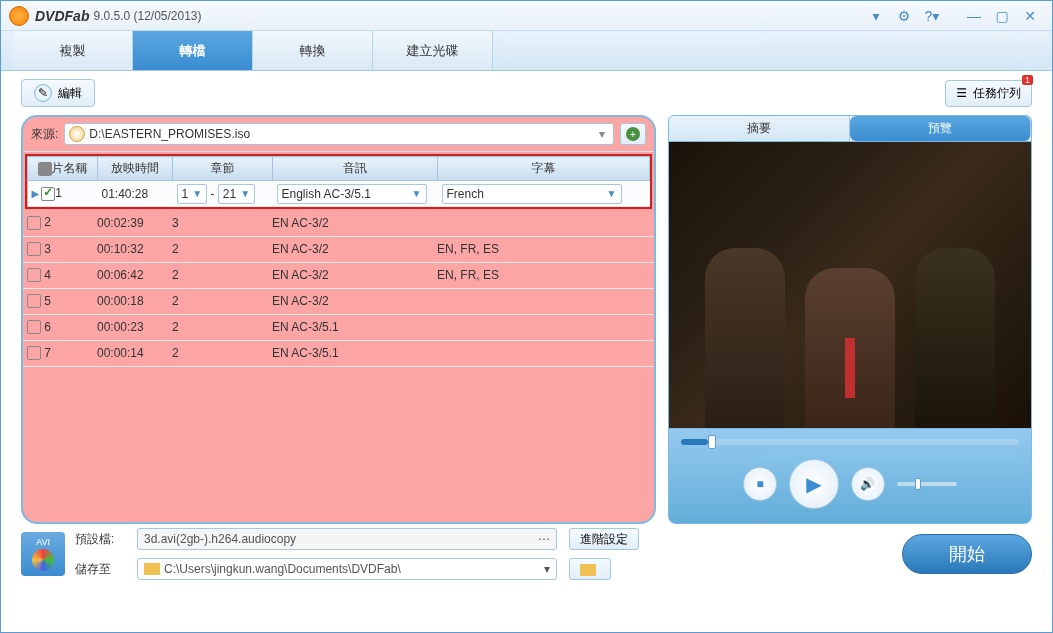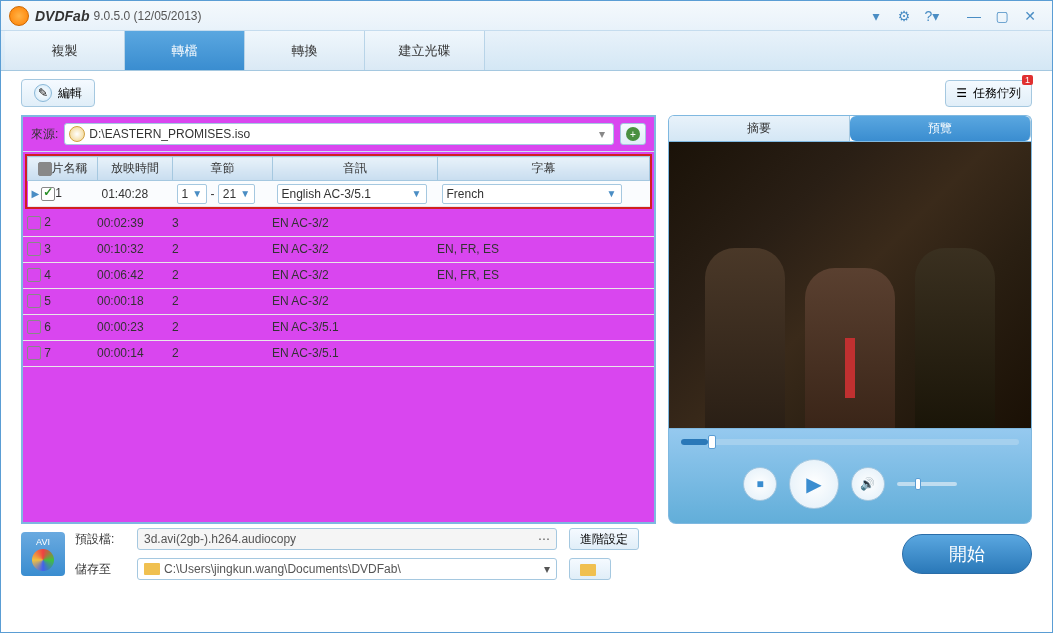--- a/index.html
+++ b/index.html
@@ -3,30 +3,30 @@
 <meta charset="utf-8">
 <style>
 * { box-sizing: border-box; margin: 0; padding: 0; }
 body { font-family: Arial, "Microsoft YaHei", sans-serif; font-size: 12px; background: #fff; width: 1053px; height: 633px; overflow: hidden; border: 1px solid #5a9dd4; }
 .titlebar { height: 30px; background: linear-gradient(#f5f9fc, #e8f2fa); display: flex; align-items: center; padding: 0 8px; border-bottom: 1px solid #c5dcee; }
 .titlebar .logo { width: 20px; height: 20px; background: radial-gradient(circle, #ffb347, #ff7f00); border-radius: 50%; margin-right: 6px; border: 1px solid #cc6600; }
 .titlebar .title { font-weight: bold; font-style: italic; font-size: 14px; color: #333; }
 .titlebar .version { font-size: 12px; color: #555; margin-left: 4px; }
 .titlebar .spacer { flex: 1; }
 .tb-icon { width: 16px; height: 16px; margin: 0 6px; color: #4a8dc4; cursor: pointer; display: inline-flex; align-items: center; justify-content: center; font-size: 14px; }
-.main-tabs { height: 40px; background: linear-gradient(#e8f2fa, #d4e7f5); display: flex; border-bottom: 1px solid #a5c8e0; padding-left: 4px; }
+.main-tabs { height: 40px; background: linear-gradient(#e8f2fa, #d4e7f5); display: flex; border-bottom: 1px solid #a5c8e0; padding-left: 12px; }
 .main-tab { width: 120px; display: flex; align-items: center; justify-content: center; font-size: 13px; color: #333; border-right: 1px solid #b8d4e8; cursor: pointer; background: linear-gradient(#f0f7fc, #dae9f5); }
-.main-tab.active { background: linear-gradient(#5aa7e0, #3a8dd0); color: #fff; font-weight: normal; }
+.main-tab.active { background: linear-gradient(#5aa7e0, #3a8dd0); color: #fff; font-weight: bold; }
 .toolbar { height: 44px; background: #fff; display: flex; align-items: center; padding: 0 20px; position: relative; }
 .edit-btn { display: flex; align-items: center; gap: 6px; border: 1px solid #a5c8e0; border-radius: 4px; padding: 4px 12px; background: linear-gradient(#f5faff, #e0eef8); cursor: pointer; }
 .edit-btn .ico { width: 18px; height: 18px; border-radius: 50%; background: radial-gradient(circle, #fff, #d0e8f8); border: 1px solid #8ab8d8; display: flex; align-items: center; justify-content: center; }
 .task-btn { position: absolute; right: 20px; display: flex; align-items: center; gap: 6px; border: 1px solid #a5c8e0; border-radius: 4px; padding: 4px 10px; background: linear-gradient(#f5faff, #e0eef8); cursor: pointer; }
 .task-badge { position: absolute; top: -6px; right: -2px; background: #e03030; color: #fff; font-size: 9px; padding: 0 3px; border-radius: 2px; }
 .content { display: flex; padding: 0 20px; gap: 12px; }
-.left-panel { flex: 1; border: 2px solid #7fb8e0; border-radius: 0; background: #d946ef; overflow: hidden; }
+.left-panel { flex: 1; border: 2px solid #7fb8e0; border-radius: 16px; background: #fca5a5; overflow: hidden; }
 .source-row { display: flex; align-items: center; padding: 6px 8px; gap: 6px; border-bottom: 1px solid #d0e0ee; }
 .source-label { font-size: 12px; color: #333; }
 .source-input { flex: 1; display: flex; align-items: center; border: 1px solid #a5c8e0; border-radius: 3px; height: 22px; padding: 0 4px; background: #fff; }
 .source-ico { width: 16px; height: 16px; border-radius: 50%; background: radial-gradient(#fff, #f0d080); border: 1px solid #d0a040; margin-right: 4px; }
 .source-text { flex: 1; font-size: 12px; color: #333; }
 .source-dd { width: 14px; text-align: center; color: #888; }
 .add-btn { width: 26px; height: 22px; border: 1px solid #a5c8e0; border-radius: 3px; background: linear-gradient(#f5faff, #e0eef8); display: flex; align-items: center; justify-content: center; cursor: pointer; }
 .add-ico { width: 14px; height: 14px; border-radius: 50%; background: #4a9040; color: #fff; font-size: 10px; display: flex; align-items: center; justify-content: center; }
 .red-box { border: 2px solid #d02020; margin: 2px; }
 .table { width: 100%; border-collapse: collapse; }

